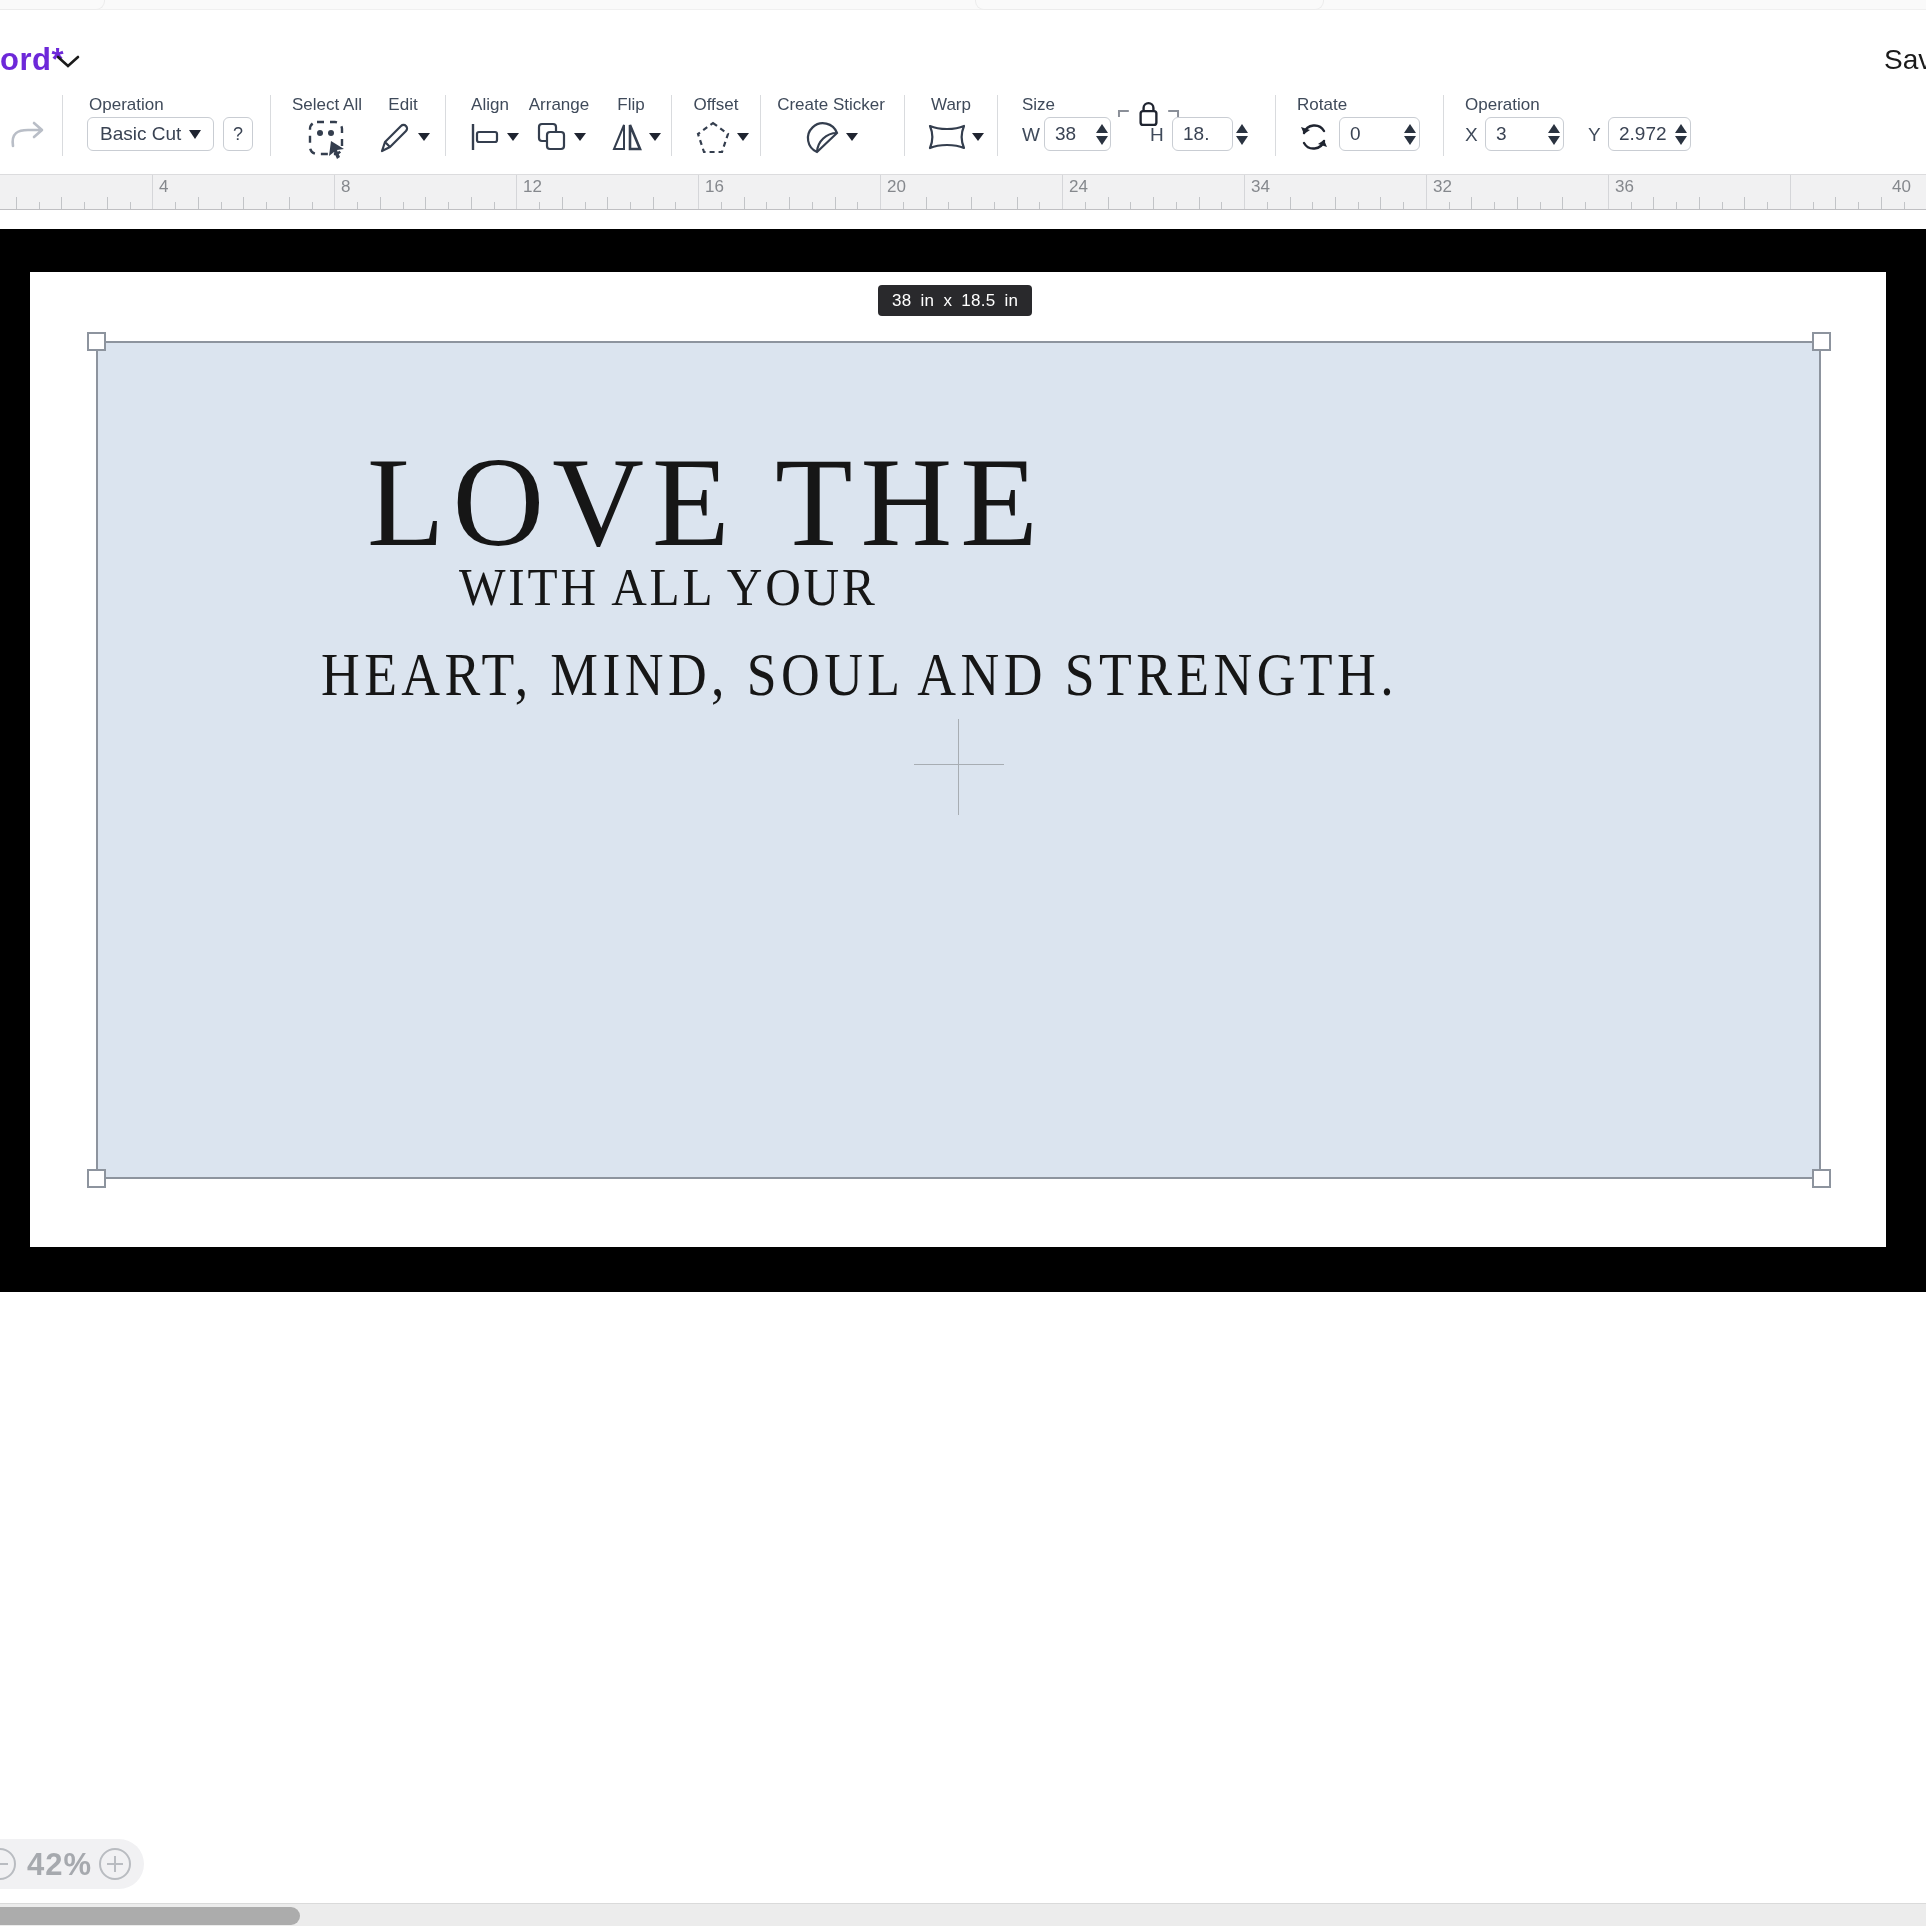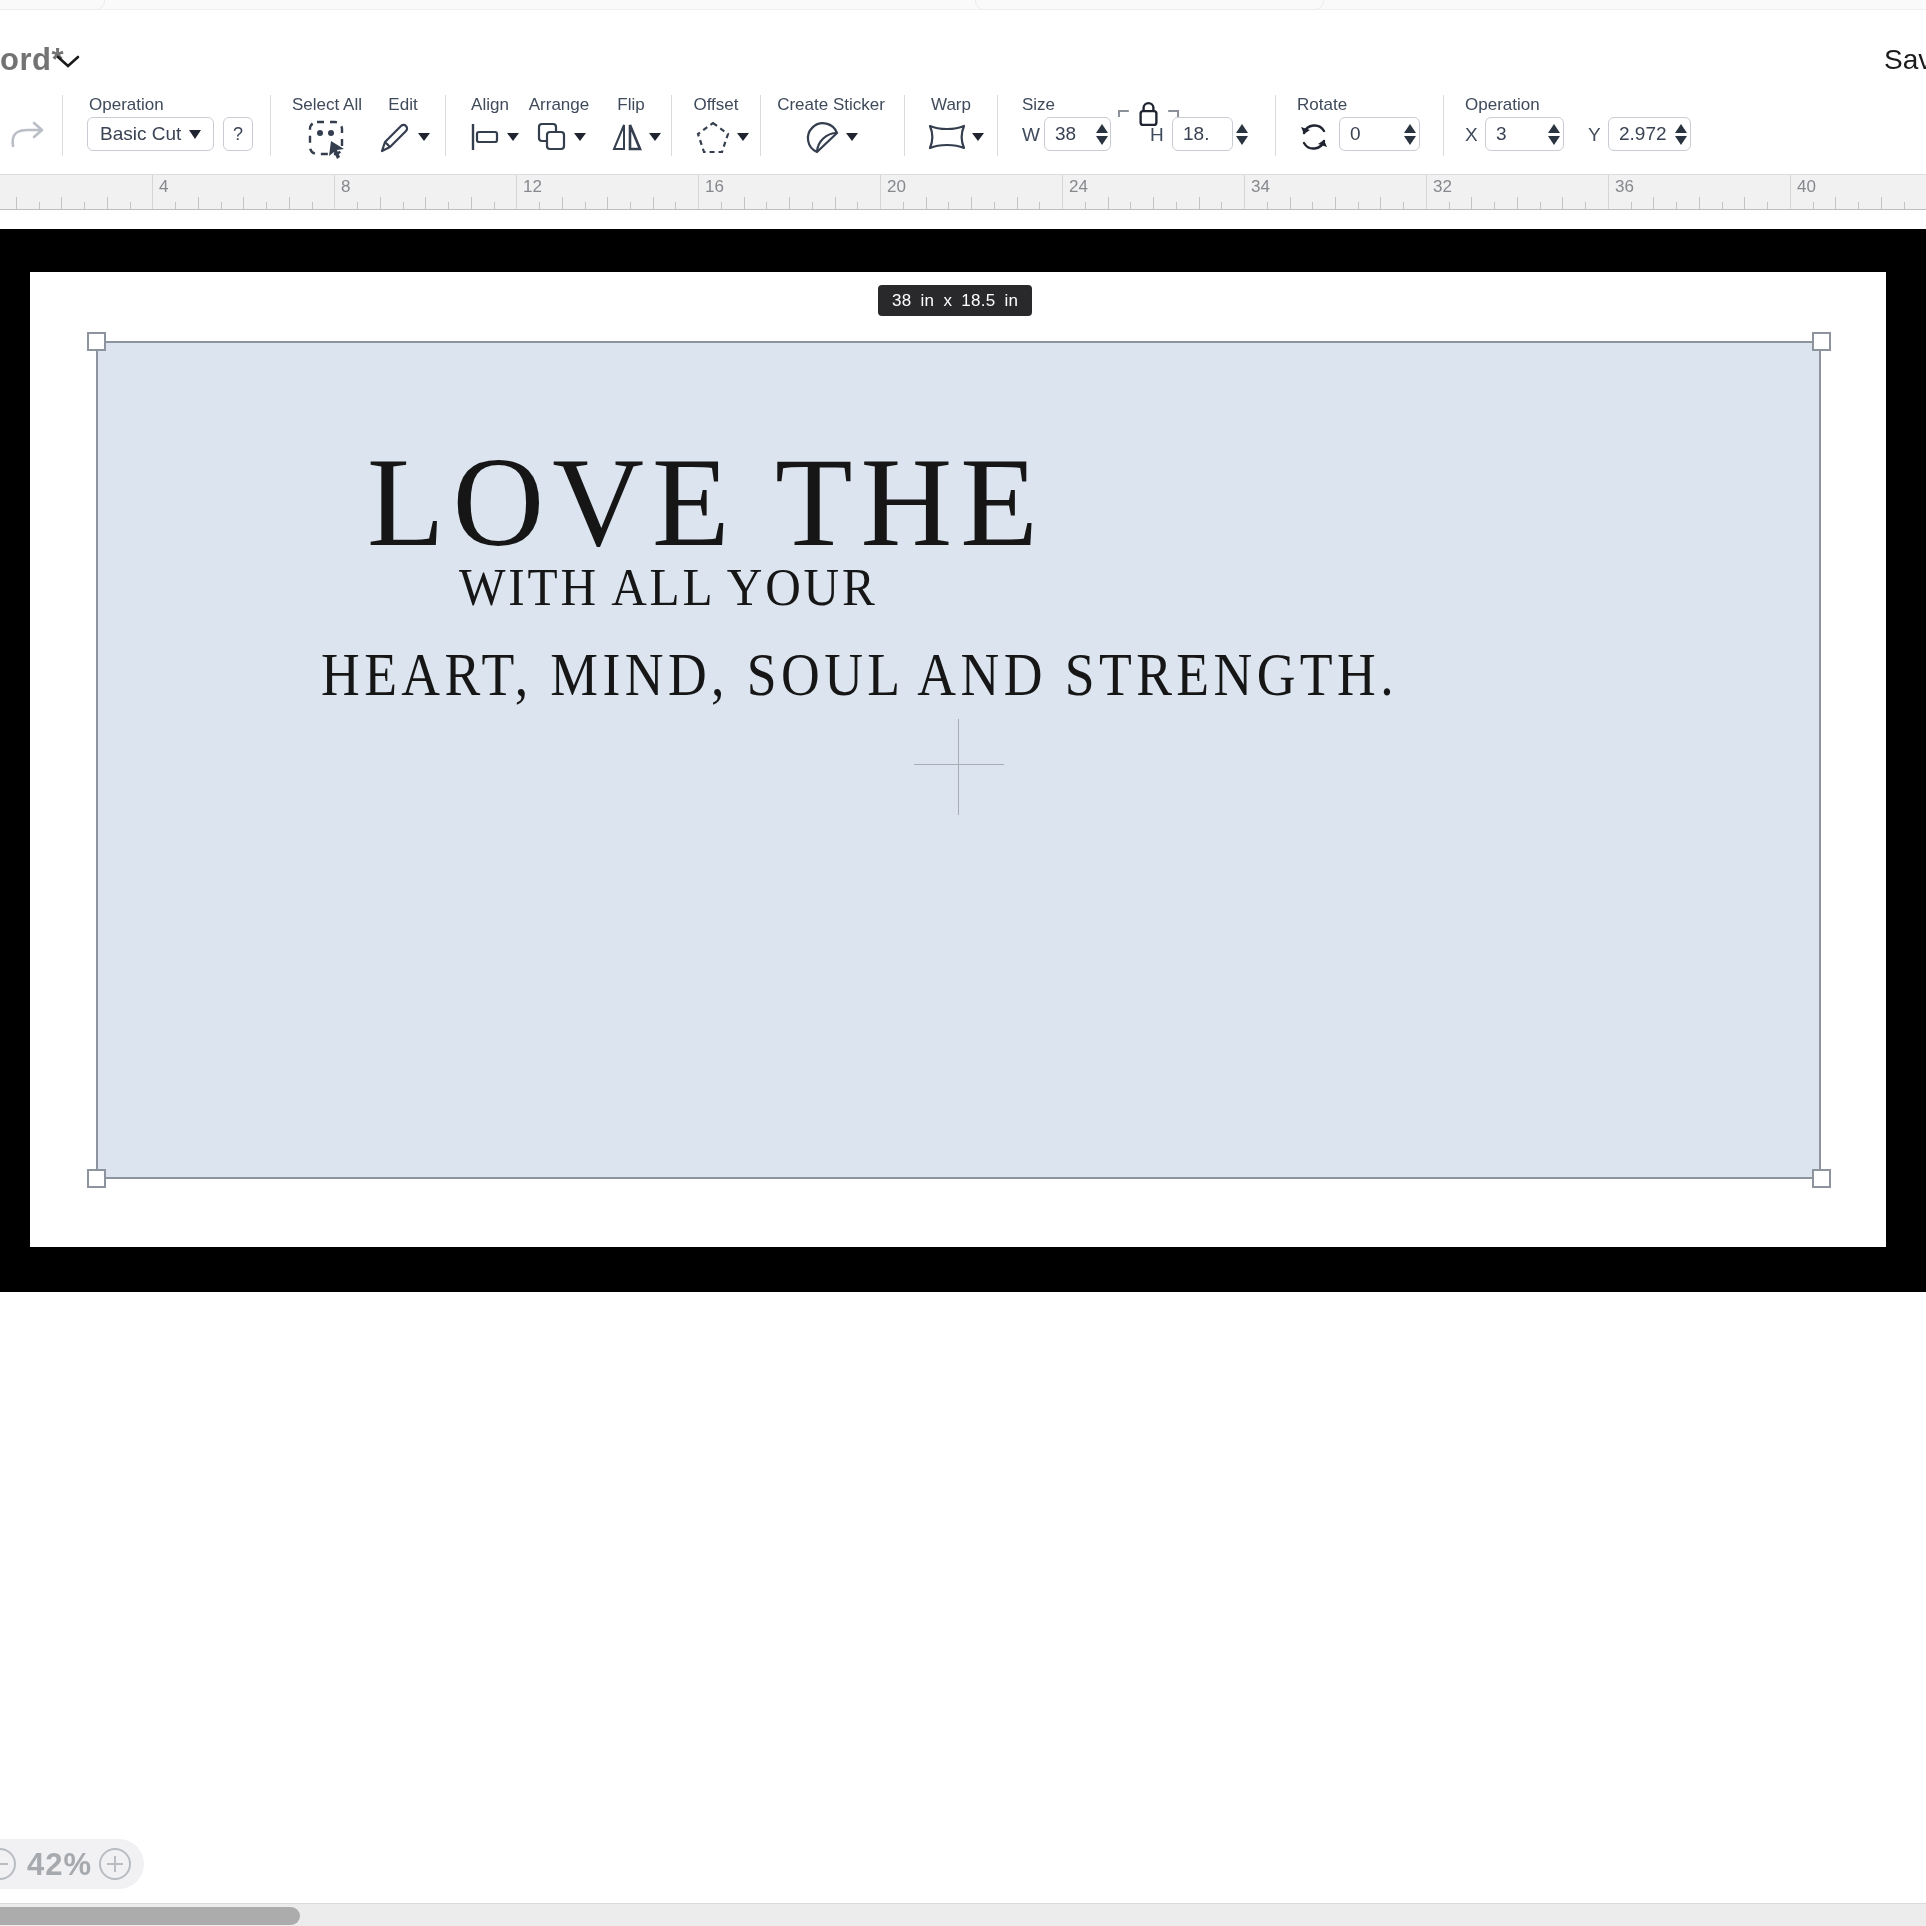--- a/index.html
+++ b/index.html
@@ -6,21 +6,21 @@
   body{
     width:1927px;height:1927px;position:relative;overflow:hidden;
     background:#ffffff;font-family:"Liberation Sans",sans-serif;
     -webkit-font-smoothing:antialiased;
   }
   
   .top-strip{position:absolute;left:0;top:0;width:1927px;height:9px;background:#fafafa;border-bottom:1px solid #f0f0f0;}
   .top-tab{position:absolute;top:0;height:9px;border:1px solid #ececec;border-top:none;border-radius:0 0 9px 9px;}
   
   .header{position:absolute;left:0;top:10px;width:1927px;height:77px;background:#fff;}
-  .doc-title{position:absolute;left:0;top:32px;font-size:31px;font-weight:bold;color:#737373;letter-spacing:0.5px;white-space:nowrap;}
+  .doc-title{position:absolute;left:0;top:32px;font-size:31px;font-weight:bold;color:#6d28d9;letter-spacing:0.5px;white-space:nowrap;}
   .title-chevron{position:absolute;left:55px;top:44px;}
   .save-label{position:absolute;left:1884px;top:34px;width:59px;overflow:hidden;font-size:28px;color:#1b1b1b;white-space:nowrap;}
   
   .toolbar{position:absolute;left:0;top:87px;width:1927px;height:83px;background:#fff;}
   .tb-label{position:absolute;top:8px;font-size:17px;color:#3f4a5a;white-space:nowrap;}
   .tb-label.center{transform:translateX(-50%);}
   .divider{position:absolute;top:8px;height:61px;width:1px;background:#d9dbde;}
   .icon{position:absolute;}
   .icon svg{display:block;}
   .caret{width:0;height:0;border-left:6px solid transparent;border-right:6px solid transparent;border-top:8px solid #1f2430;position:absolute;}
@@ -325,21 +325,21 @@
       <div class="ruler-num" style="left: 887px;">20</div>
       <div class="grid-line" style="left: 1062px;"></div>
       <div class="ruler-num" style="left: 1069px;">24</div>
       <div class="grid-line" style="left: 1244px;"></div>
       <div class="ruler-num" style="left: 1251px;">34</div>
       <div class="grid-line" style="left: 1426px;"></div>
       <div class="ruler-num" style="left: 1433px;">32</div>
       <div class="grid-line" style="left: 1608px;"></div>
       <div class="ruler-num" style="left: 1615px;">36</div>
       <div class="grid-line" style="left: 1790px;"></div>
-      <div class="ruler-num" style="left: 1797px; text-align: center;">40</div>
+      <div class="ruler-num" style="left: 1892px; text-align: center;">40</div>
     </div>
   </div>
 
 <div class="mat-black"></div>
 <div class="mat-white"></div>
 
 <div class="design-rect">
   <div class="d-line d-line1">LOVE THE</div>
   <div class="d-line d-line2">WITH ALL YOUR</div>
   <div class="d-line d-line3">HEART, MIND, SOUL AND STRENGTH.</div>

